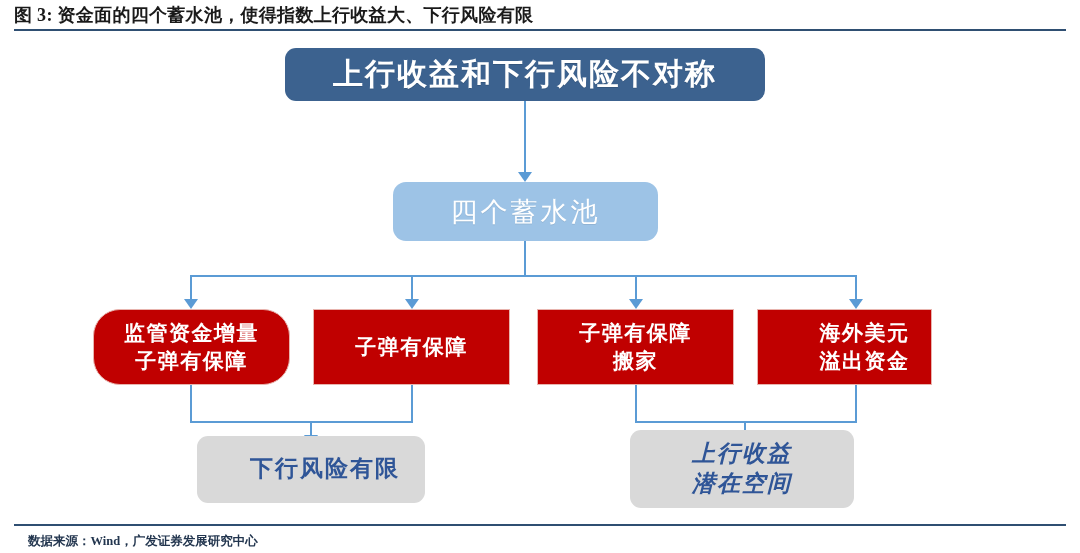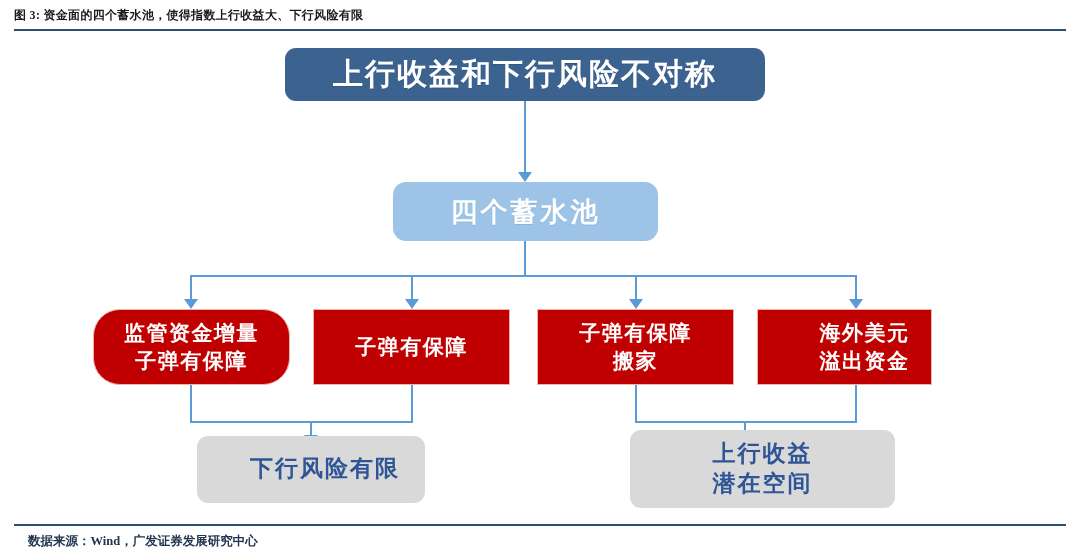--- a/index.html
+++ b/index.html
@@ -20,21 +20,21 @@
 
   
   .fig-title {
     position: absolute;
     left: 14px;
     top: 2px;
     width: 1050px;
     height: 26px;
     font-family: "Liberation Serif", "DejaVu Serif", serif;
     font-weight: bold;
-    font-size: 12px;
+    font-size: 18px;
     line-height: 26px;
     color: #1a1a1a;
     letter-spacing: 0.3px;
     white-space: nowrap;
   }
   .rule-top {
     position: absolute;
     left: 14px;
     top: 29px;
     width: 1052px;
@@ -85,21 +85,21 @@
     font-size: 30px;
     font-weight: bold;
     letter-spacing: 2px;
     text-shadow: 0 1px 0 rgba(0,0,0,0.12);
   }
   .node-pool {
     background: #9dc3e6;
     border-radius: 13px;
     color: #ffffff;
     font-size: 27px;
-    font-weight: bold;
+    font-weight: normal;
     letter-spacing: 3px;
     text-shadow: 0 1px 0 rgba(0,0,0,0.08);
   }
   .node-red {
     background: #c00000;
     border: 1px solid #e8b4ae;
     color: #ffffff;
     font-size: 21px;
     font-weight: bold;
     letter-spacing: 1.5px;
@@ -197,21 +197,21 @@
   <div class="vline" style="left:635px; top:385px; height:37px;"></div>
   <div class="vline" style="left:855px; top:385px; height:37px;"></div>
   <div class="hline" style="left:635px; top:421px; width:222px;"></div>
   <div class="vline" style="left:744px; top:421px; height:12px;"></div>
   <div class="arrow" style="left:738px; top:430px;"></div>
 
   <div class="node node-gray" style="left:197px; top:436px; width:228px; height:67px;padding-left:28px;">
     <span class="ln">下行风险有限</span>
   </div>
 
-  <div class="node node-gray" style="left:630px; top:430px; width:265px; height:78px;">
+  <div class="node node-gray" style="left:630px; top:430px; width:224px; height:78px;font-style:italic;">
     <span class="ln">上行收益</span>
     <span class="ln">潜在空间</span>
   </div>
 
   <div class="rule-bottom"></div>
   <div class="fig-source">数据来源：Wind，广发证券发展研究中心</div>
 
 </div>
 
 </body></html>

